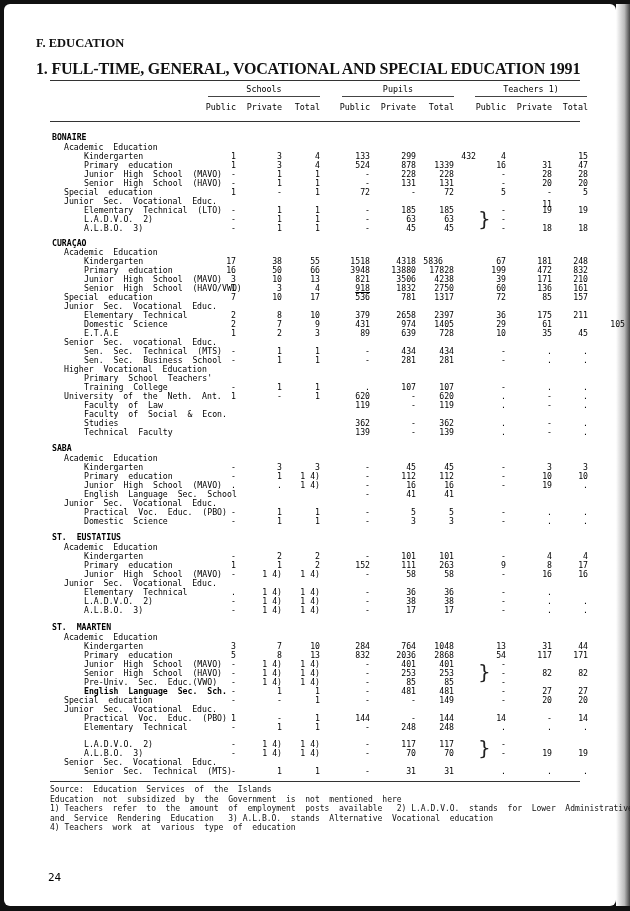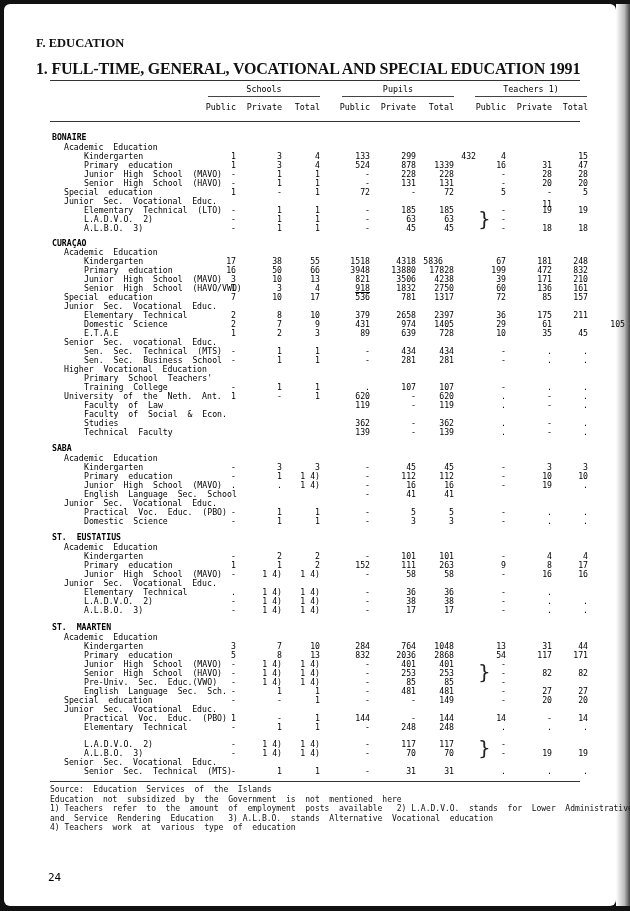--- a/index.html
+++ b/index.html
@@ -745,21 +745,21 @@
       <div class="num" style="left: 242px;">1 4)</div>
       <div class="num" style="left: 280px;">1 4)</div>
       <div class="num" style="left: 330px;">-</div>
       <div class="num" style="left: 376px;">85</div>
       <div class="num" style="left: 414px;">85</div>
       <div class="num" style="left: 466px;">-</div>
       <div class="num" style="left: 512px;"></div>
       <div class="num" style="left: 548px;"></div>
     </div>
     <div class="row" style="top: 686px;">
-      <div class="lbl" style="left: 84px;">English  Language  Sec.  Sch.</div>
+      <div class="lbl" style="left: 84px; font-weight: bold;">English  Language  Sec.  Sch.</div>
       <div class="num" style="left: 196px;">-</div>
       <div class="num" style="left: 242px;">1</div>
       <div class="num" style="left: 280px;">1</div>
       <div class="num" style="left: 330px;">-</div>
       <div class="num" style="left: 376px;">481</div>
       <div class="num" style="left: 414px;">481</div>
       <div class="num" style="left: 466px;">-</div>
       <div class="num" style="left: 512px;">27</div>
       <div class="num" style="left: 548px;">27</div>
     </div>

